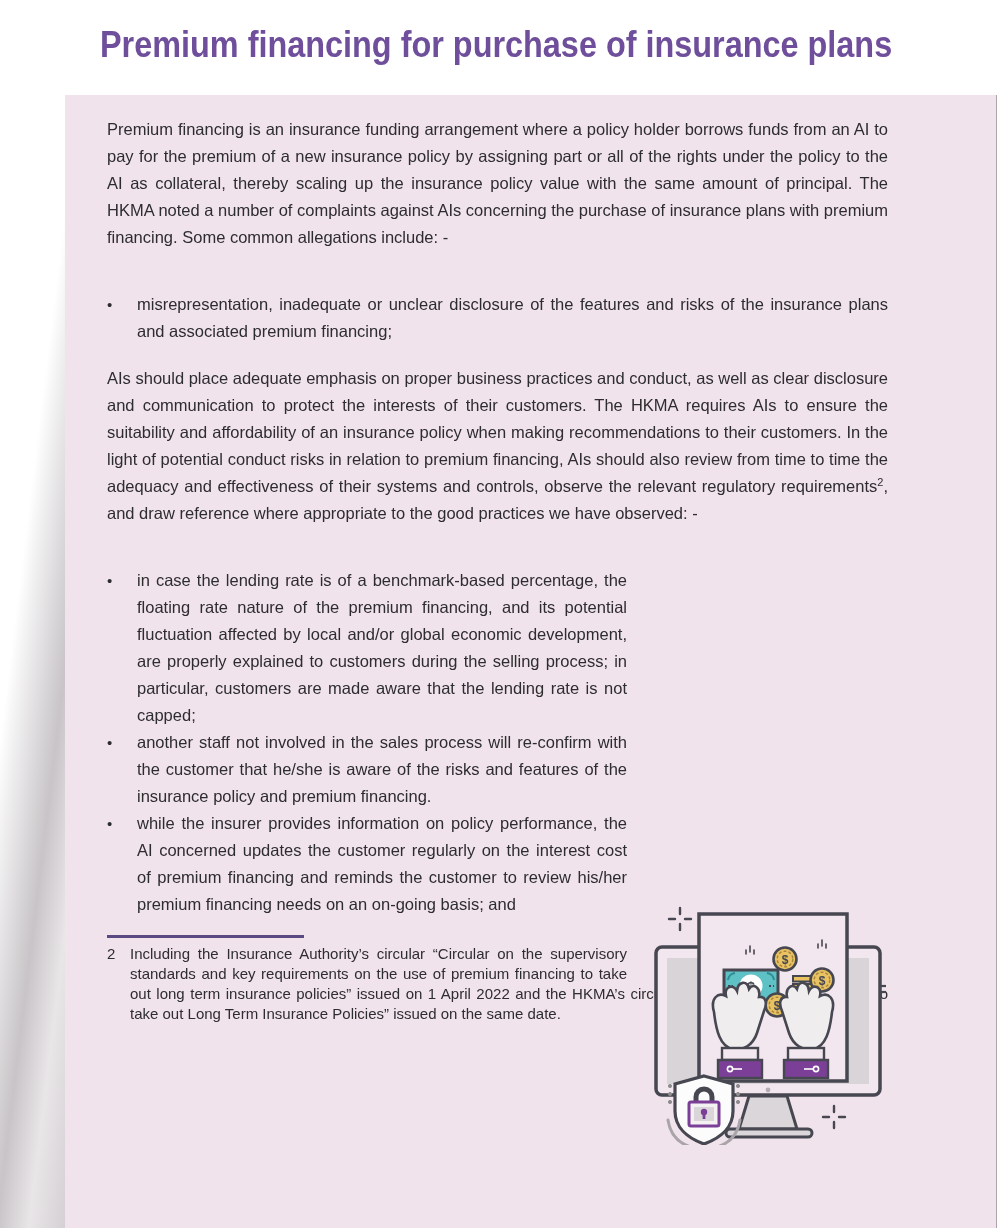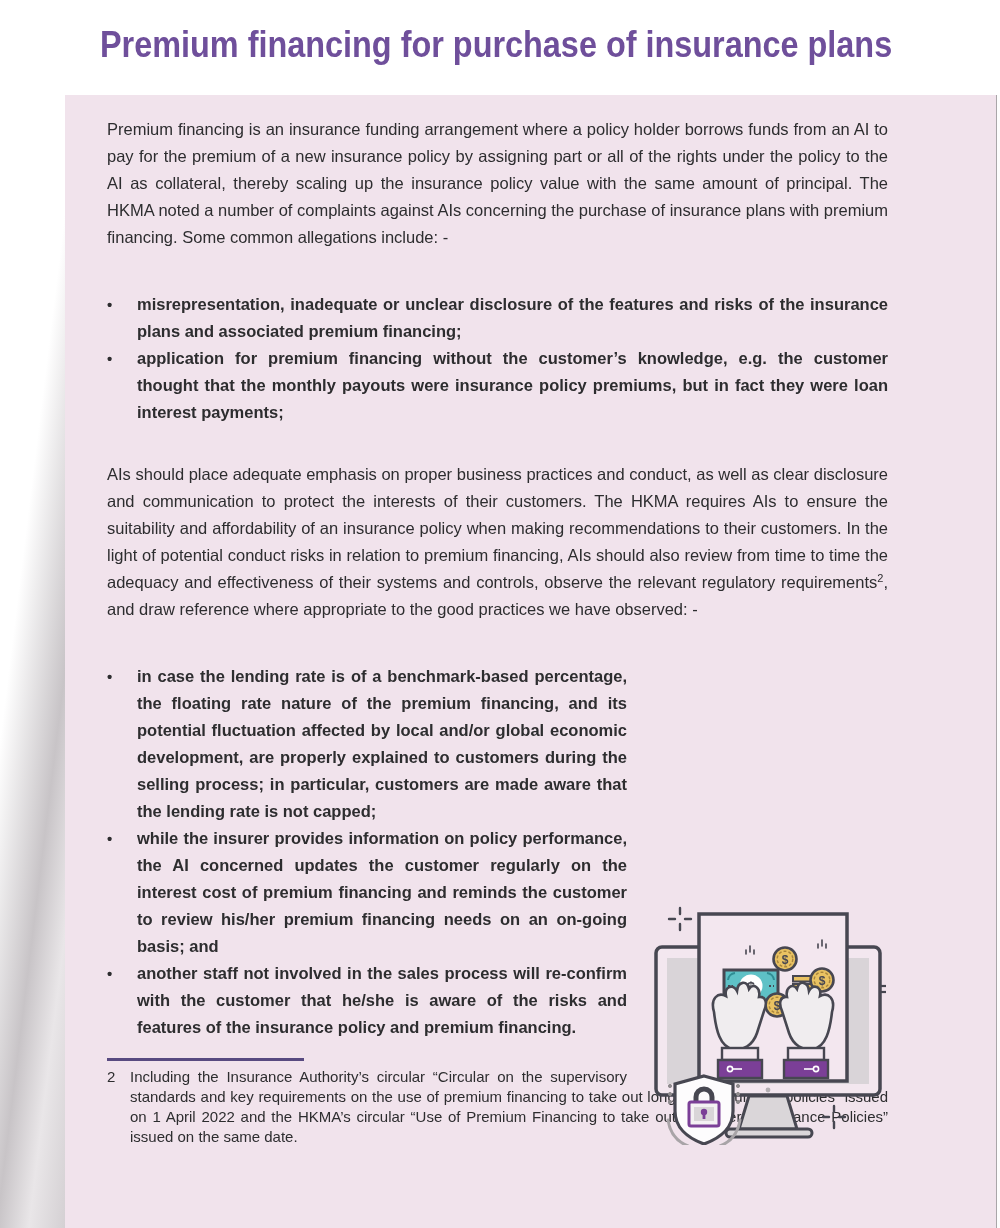--- a/index.html
+++ b/index.html
@@ -26,22 +26,22 @@
     background:linear-gradient(97deg,#ffffff 38%,#c8c4c7 66%,#e9e6e8 82%,#d4d0d3 100%);
   }
   .page-edge{
     position:absolute;left:996px;top:95px;width:4px;height:1133px;
     background:#fdfdfd;border-left:1.5px solid #aaa6a9;box-sizing:border-box;
   }
   .body{
     font-size:16.5px;line-height:27px;text-align:justify;margin:0;
   }
   .intro{margin-top:21px;}
-  .para2{margin-top:35px;}
-  .blist{margin-top:40px;font-weight:bold;}
+  .para2{margin-top:20px;}
+  .blist{margin-top:40px;}
   .bullet{
     font-size:16.5px;line-height:27px;text-align:justify;
     padding-left:30px;text-indent:-30px;
   }
   .dot{
     display:inline-block;width:30px;text-indent:0;font-size:15px;
   }
   sup.fn-ref{font-size:11px;line-height:0;vertical-align:super;}
   .illu-spacer{
     float:right;width:261px;height:282px;margin-top:135px;
@@ -64,30 +64,29 @@
 <h1 class="page-title">Premium financing for purchase of insurance plans</h1>
 
 <div class="curl"></div>
 
 <div class="panel">
 
   <p class="body intro">Premium financing is an insurance funding arrangement where a policy holder borrows funds from an AI to pay for the premium of a new insurance policy by assigning part or all of the rights under the policy to the AI as collateral, thereby scaling up the insurance policy value with the same amount of principal. The HKMA noted a number of complaints against AIs concerning the purchase of insurance plans with premium financing. Some common allegations include: -</p>
 
   <div class="blist">
     <div class="bullet"><span class="dot">•</span><span>misrepresentation, inadequate or unclear disclosure of the features and risks of the insurance plans and associated premium financing;</span></div>
-    <div class="bullet"><span class="dot">•</span><span>application for premium financing without the customer’s knowledge, e.g. the customer thought that the monthly payouts were insurance policy premiums, but in fact they were loan interest payments;</span></div>
   </div>
 
   <p class="body para2"><span>AIs should place adequate emphasis on proper business practices and conduct, as well as clear disclosure and communication to protect the interests of their customers. The HKMA requires AIs to ensure the suitability and affordability of an insurance policy when making recommendations to their customers. In the light of potential conduct risks in relation to premium financing, AIs should also review from time to time the adequacy and effectiveness of their systems and controls, observe the relevant regulatory requirements</span><sup class="fn-ref">2</sup><span>, and draw reference where appropriate to the good practices we have observed: -</span></p>
 
   <div class="blist">
     <div class="illu-spacer"></div>
     <div class="bullet"><span class="dot">•</span><span>in case the lending rate is of a benchmark-based percentage, the floating rate nature of the premium financing, and its potential fluctuation affected by local and/or global economic development, are properly explained to customers during the selling process; in particular, customers are made aware that the lending rate is not capped;</span></div>
+    <div class="bullet"><span class="dot">•</span><span>another staff not involved in the sales process will re-confirm with the customer that he/she is aware of the risks and features of the insurance policy and premium financing.</span></div>
     <div class="bullet"><span class="dot">•</span><span>while the insurer provides information on policy performance, the AI concerned updates the customer regularly on the interest cost of premium financing and reminds the customer to review his/her premium financing needs on an on-going basis; and</span></div>
-    <div class="bullet"><span class="dot">•</span><span>another staff not involved in the sales process will re-confirm with the customer that he/she is aware of the risks and features of the insurance policy and premium financing.</span></div>
   </div>
 
   <div class="footnote-rule"></div>
   <div class="footnote"><span class="fn-num">2</span><span>Including the Insurance Authority’s circular “Circular on the supervisory standards and key requirements on the use of premium financing to take out long term insurance policies” issued on 1 April 2022 and the HKMA’s circular “Use of Premium Financing to take out Long Term Insurance Policies” issued on the same date.</span></div>
 
 </div>
 
 <svg class="illustration" viewBox="0 0 250 245">
 
   <g stroke="#474751" stroke-width="2.4" stroke-linecap="round">

